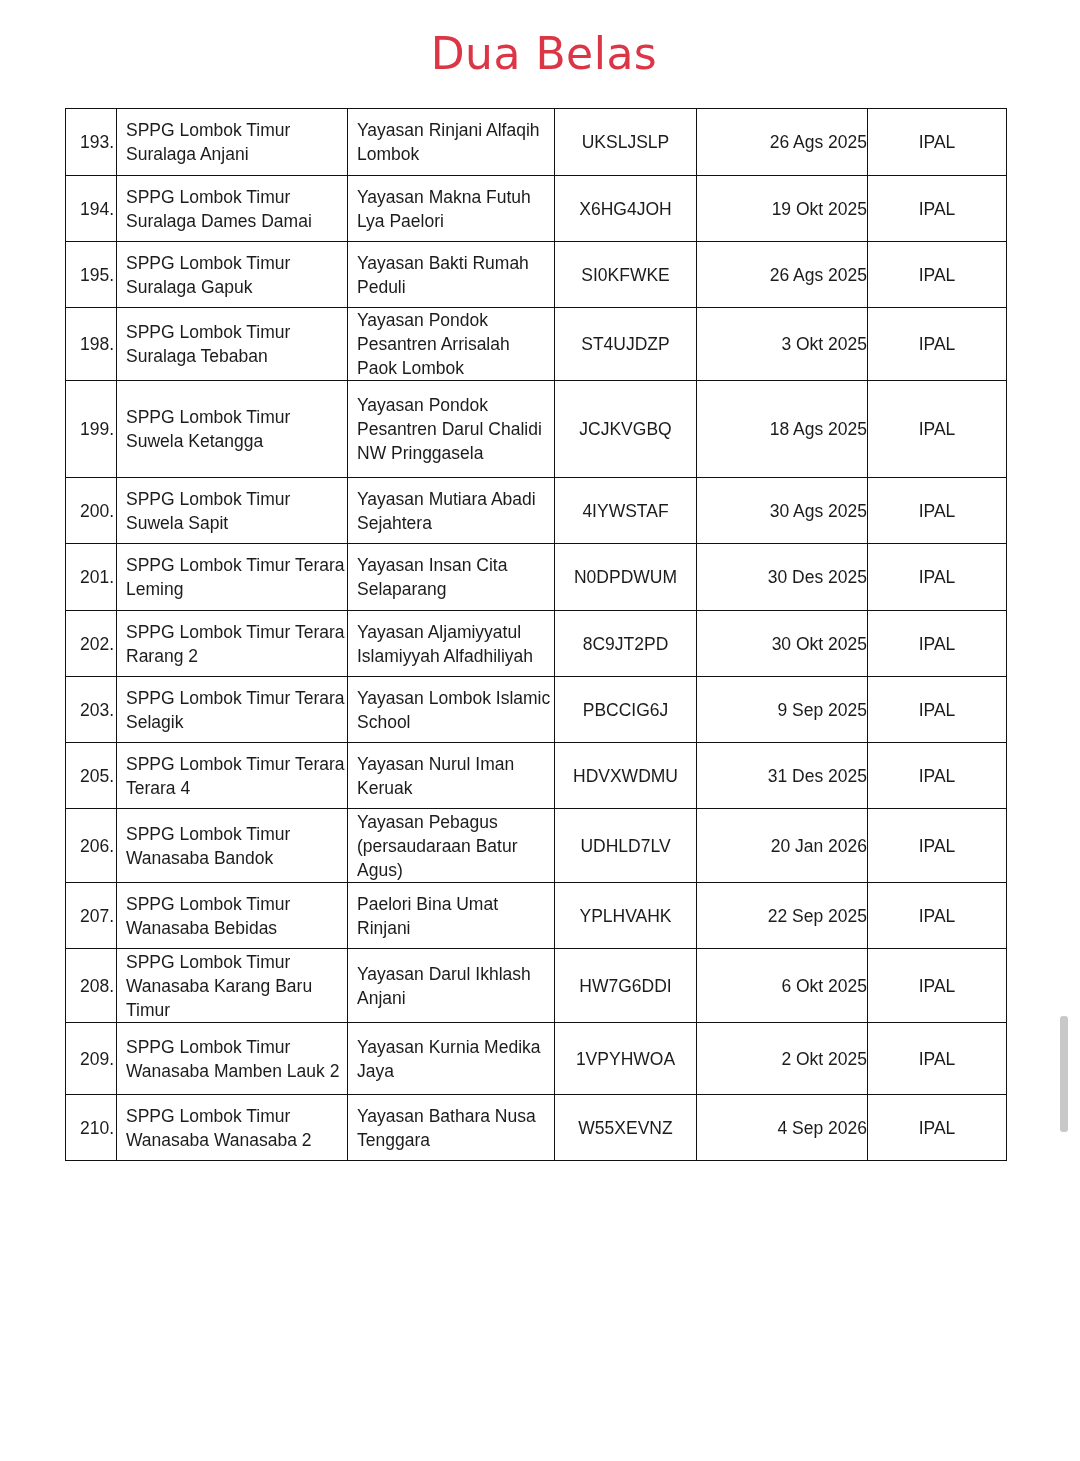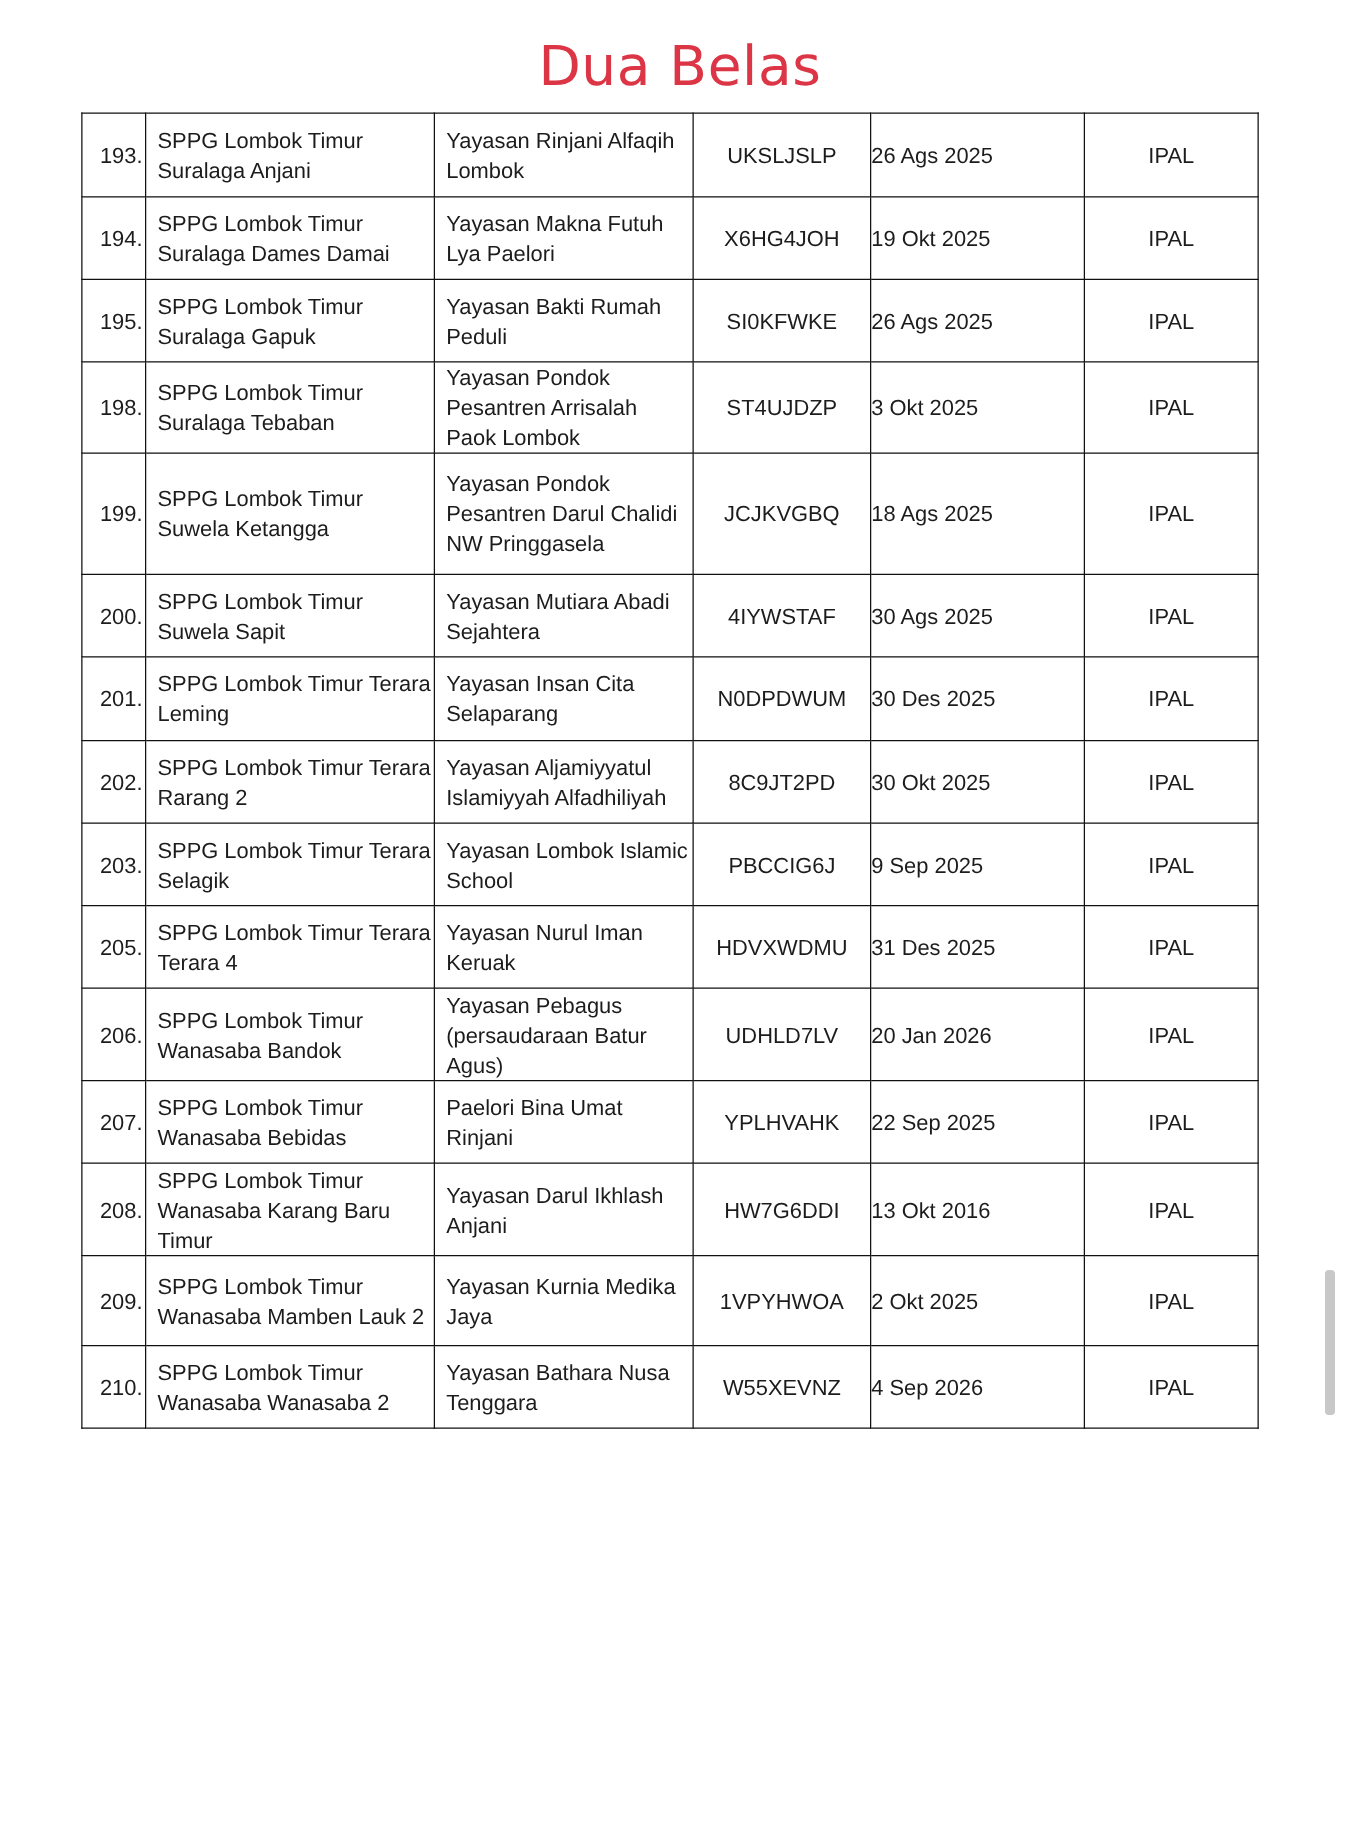--- a/index.html
+++ b/index.html
@@ -24,39 +24,39 @@
     font-family: "DejaVu Sans", sans-serif;
     font-size: 44px;
     font-weight: normal;
     color: #dc3545;
     letter-spacing: 0.5px;
     margin: 0;
     line-height: 60px;
   }
   table.data-table {
     position: absolute;
-    top: 90px;
+    top: 108px;
     left: 65px;
     width: 940px;
     border-collapse: collapse;
     table-layout: fixed;
     font-size: 17.5px;
     line-height: 24px;
   }
   table.data-table td {
     border: 1.5px solid #111;
     padding: 0;
     vertical-align: middle;
     color: #1c1c1c;
   }
   td.col-no { width: 48px; text-align: right; padding-right: 2px !important; }
   td.col-unit { width: 221px; padding-left: 9px !important; }
   td.col-yayasan { width: 197px; padding-left: 9px !important; }
   td.col-code { width: 141px; text-align: center; margin-left: 36px; }
-  td.col-date { width: 170px; text-align: left; }
+  td.col-date { width: 170px; text-align: right; }
   td.col-type { width: 138px; text-align: center; }
   .cell-text { display: block; }
   .scrollbar {
     position: absolute;
     left: 1060px;
     top: 1016px;
     width: 8px;
     height: 116px;
     background: #c8c8c8;
     border-radius: 3px;
@@ -316,21 +316,21 @@
         <td class="col-unit">
           <span class="cell-text">SPPG Lombok Timur Wanasaba Karang Baru Timur</span>
         </td>
         <td class="col-yayasan">
           <span class="cell-text">Yayasan Darul Ikhlash Anjani</span>
         </td>
         <td class="col-code">
           <span class="cell-text">HW7G6DDI</span>
         </td>
         <td class="col-date">
-          <span class="cell-text">13 Okt 2016</span>
+          <span class="cell-text">6 Okt 2025</span>
         </td>
         <td class="col-type">
           <span class="cell-text">IPAL</span>
         </td>
       </tr>
       <tr style="height: 72px;">
         <td class="col-no">
           <span class="cell-text">209.</span>
         </td>
         <td class="col-unit">

